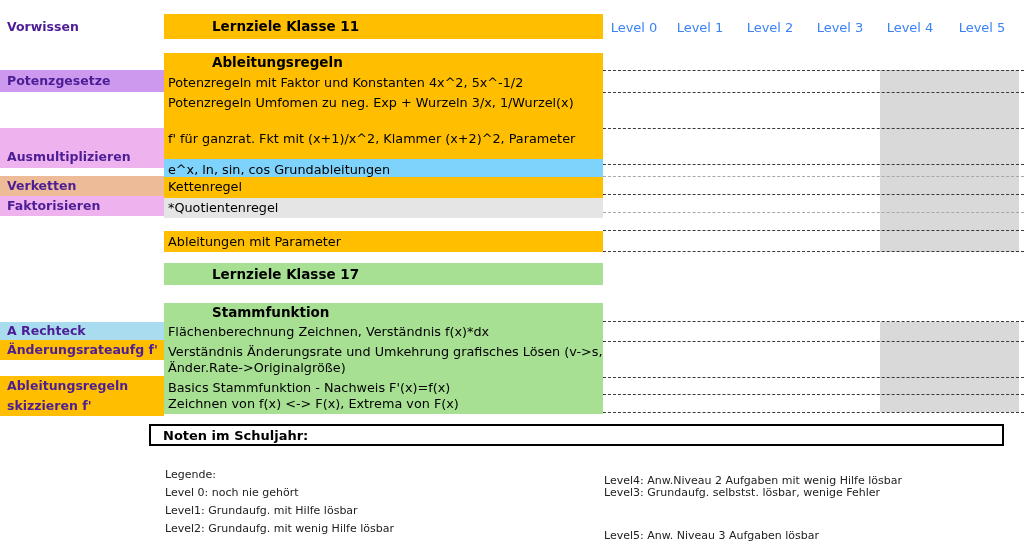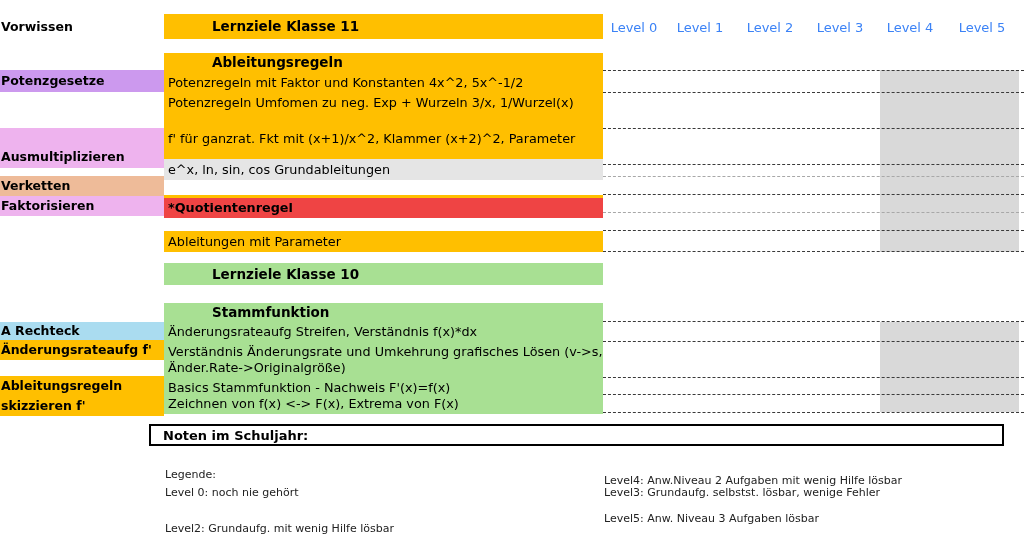--- a/index.html
+++ b/index.html
@@ -20,23 +20,23 @@
 
   .abs { position: absolute; box-sizing: border-box; }
 
   
   .lbl {
     left: 0px; width: 164px;
     font-weight: bold;
     font-size: 12.5px;
     line-height: 1.25;
     display: flex; align-items: center;
-    padding-left: 1px;
+    padding-left: 7px;
     white-space: nowrap;
-    color: #000000;
+    color: #4c1d95;
   }
 
   
   .content {
     left: 164px; width: 439px;
     display: flex; align-items: center;
     padding-left: 4px;
     font-size: 12.8px;
     line-height: 1.22;
     box-sizing: border-box;
@@ -109,58 +109,60 @@
   <div class="abs content bold bar" style="top:53px;height:19px;background:#ffbf00;font-size:13.5px;">Ableitungsregeln</div>
 
   <div class="abs lbl bar" style="top:70px;height:22px;background:#cc99ee;">Potenzgesetze</div>
   <div class="abs lbl bar" style="top:128px;height:40px;background:#eeb3ee;align-items:flex-end;padding-bottom:3px;">Ausmultiplizieren</div>
   <div class="abs lbl bar" style="top:176px;height:20px;background:#eebb99;">Verketten</div>
   <div class="abs lbl bar" style="top:196px;height:20px;background:#eeb3ee;">Faktorisieren</div>
 
   <div class="abs content bar" style="top:72px;height:21px;background:#ffbf00;">Potenzregeln mit Faktor und Konstanten 4x^2, 5x^-1/2</div>
   <div class="abs content bar top" style="top:93px;height:36px;background:#ffbf00;padding-top:2px;">Potenzregeln Umfomen zu neg. Exp + Wurzeln 3/x, 1/Wurzel(x)</div>
   <div class="abs content bar top" style="top:129px;height:36px;background:#ffbf00;padding-top:2px;">f' für ganzrat. Fkt mit (x+1)/x^2, Klammer (x+2)^2, Parameter</div>
-  <div class="abs content bar" style="top:159px;height:21px;background:#e5e5e5;">e^x, ln, sin, cos Grundableitungen</div>
+  <div class="abs content bar" style="top:159px;height:21px;background:#7dd3fc;">e^x, ln, sin, cos Grundableitungen</div>
+  <div class="abs content bar" style="top:177px;height:20px;background:#ffbf00;">Kettenregel</div>
   <div class="abs content bar" style="top:195px;height:21px;background:#ffbf00;">Produktregel einzeln | mit Kettenregel</div>
-  <div class="abs content bar" style="top:198px;height:20px;background:#ef4444;font-weight:bold;">*Quotientenregel</div>
+  <div class="abs content bar" style="top:198px;height:20px;background:#e5e5e5;">*Quotientenregel</div>
   <div class="abs content bar" style="top:231px;height:21px;background:#ffbf00;">Ableitungen mit Parameter</div>
 
   <div class="abs dashrow" style="top:70px;"></div>
   <div class="abs dashrow" style="top:92px;"></div>
   <div class="abs dashrow" style="top:128px;"></div>
   <div class="abs dashrow" style="top:164px;"></div>
   <div class="abs dashrow dashlight" style="top:176px;"></div>
   <div class="abs dashrow" style="top:194px;"></div>
   <div class="abs dashrow dashlight" style="top:212px;"></div>
   <div class="abs dashrow" style="top:230px;"></div>
   <div class="abs dashrow" style="top:251px;"></div>
 
-  <div class="abs content bold bar" style="top:263px;height:22px;background:#a8e093;font-size:13.5px;">Lernziele Klasse 10</div>
+  <div class="abs content bold bar" style="top:263px;height:22px;background:#a8e093;font-size:13.5px;">Lernziele Klasse 17</div>
 
   <div class="abs content bold bar" style="top:303px;height:19px;background:#a8e093;font-size:13.5px;">Stammfunktion</div>
 
   <div class="abs lbl bar" style="top:322px;height:18px;background:#aadcf0;">A Rechteck</div>
   <div class="abs lbl bar" style="top:340px;height:20px;background:#ffbf00;">Änderungsrateaufg f'</div>
   <div class="abs lbl bar" style="top:376px;height:20px;background:#ffbf00;">Ableitungsregeln</div>
   <div class="abs lbl bar" style="top:396px;height:20px;background:#ffbf00;">skizzieren f'</div>
 
-  <div class="abs content bar" style="top:322px;height:20px;background:#a8e093;">Änderungsrateaufg Streifen, Verständnis f(x)*dx</div>
+  <div class="abs content bar" style="top:322px;height:20px;background:#a8e093;">Flächenberechnung Zeichnen, Verständnis f(x)*dx</div>
   <div class="abs content bar top" style="top:342px;height:36px;background:#a8e093;padding-top:2px;">Verständnis Änderungsrate und Umkehrung grafisches Lösen (v-&gt;s, Änder.Rate-&gt;Originalgröße)</div>
   <div class="abs content bar" style="top:378px;height:19px;background:#a8e093;">Basics Stammfunktion - Nachweis F'(x)=f(x)</div>
   <div class="abs content bar" style="top:394px;height:20px;background:#a8e093;">Zeichnen von f(x) &lt;-&gt; F(x), Extrema von F(x)</div>
 
   <div class="abs dashrow" style="top:321px;"></div>
   <div class="abs dashrow" style="top:341px;"></div>
   <div class="abs dashrow" style="top:377px;"></div>
   <div class="abs dashrow" style="top:394px;"></div>
   <div class="abs dashrow" style="top:412px;"></div>
 
   <div class="noten abs">Noten im Schuljahr:</div>
 
   <div class="abs leg" style="left:165px;top:469px;">Legende:</div>
   <div class="abs leg" style="left:165px;top:487px;">Level 0: noch nie gehört</div>
+  <div class="abs leg" style="left:165px;top:505px;">Level1: Grundaufg. mit Hilfe lösbar</div>
   <div class="abs leg" style="left:165px;top:523px;">Level2: Grundaufg. mit wenig Hilfe lösbar</div>
 
   <div class="abs leg" style="left:604px;top:487px;">Level3: Grundaufg. selbstst. lösbar, wenige Fehler</div>
   <div class="abs leg" style="left:604px;top:475px;">Level4: Anw.Niveau 2 Aufgaben mit wenig Hilfe lösbar</div>
-  <div class="abs leg" style="left:604px;top:513px;">Level5: Anw. Niveau 3 Aufgaben lösbar</div>
+  <div class="abs leg" style="left:604px;top:530px;">Level5: Anw. Niveau 3 Aufgaben lösbar</div>
 
 </div>
 
 </body></html>

